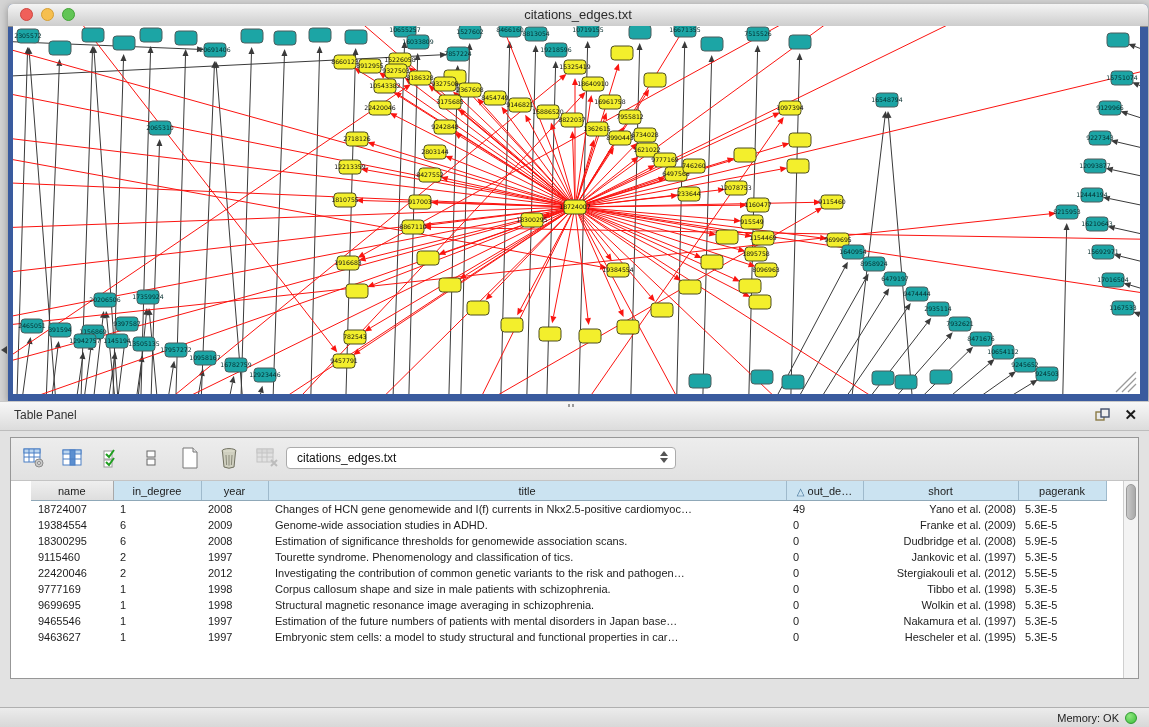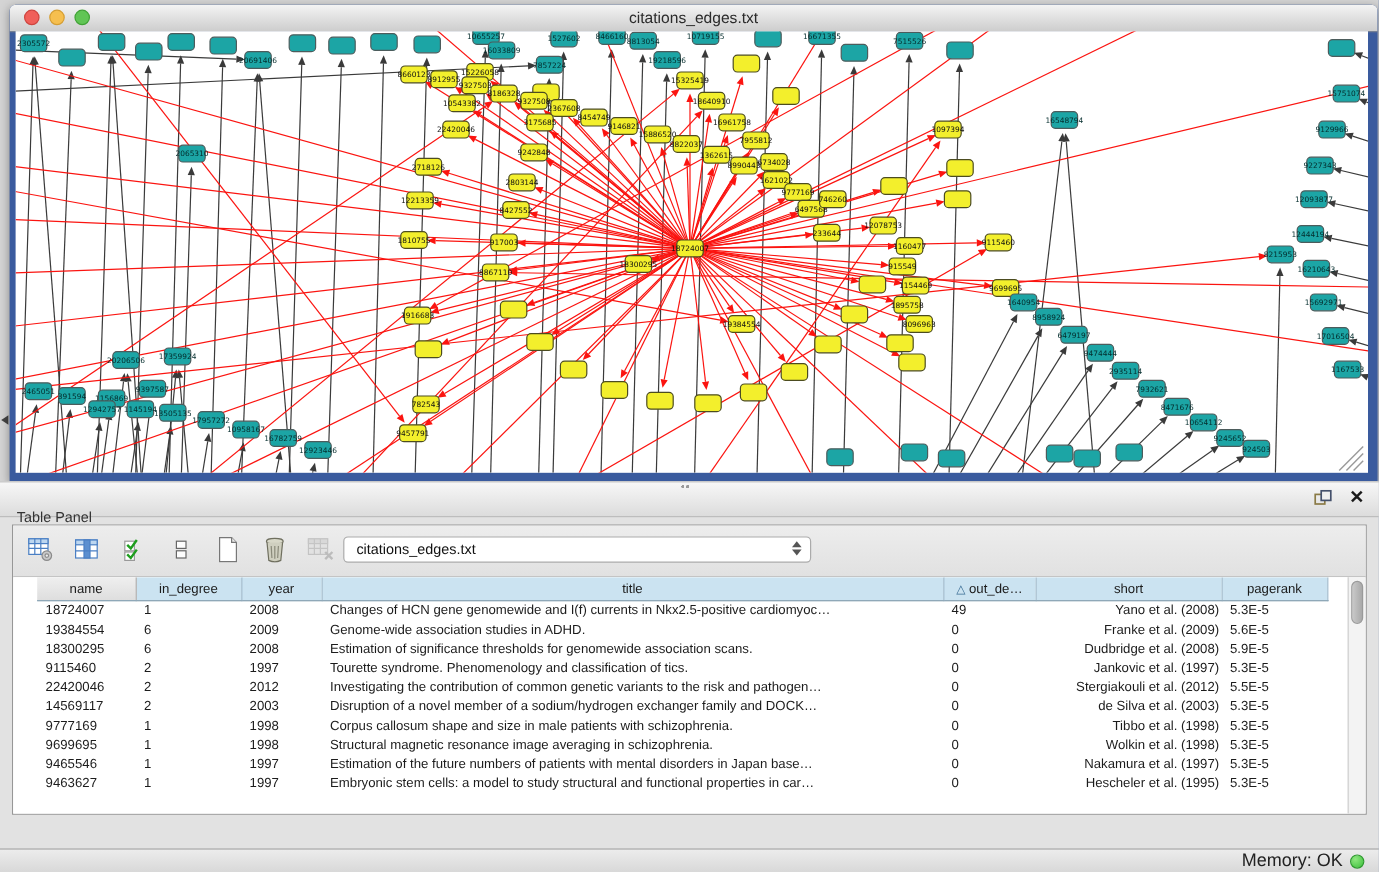--- a/index.html
+++ b/index.html
@@ -26,21 +26,21 @@
   .collapse-arrow{position:absolute;left:1px;top:346px;width:0;height:0;
     border-top:4px solid transparent;border-bottom:4px solid transparent;border-right:6px solid #444;}
 
   
   .table-panel{position:absolute;left:0;top:401px;width:1149px;height:306px;background:#e2e2e2;}
   .panel-titlebar{height:28px;background:linear-gradient(#f7f7f7,#dcdcdc);
     border-top:1px solid #c8c8c8;border-bottom:1px solid #bdbdbd;position:relative;}
   .splitter-dot{position:absolute;left:566px;top:1px;width:10px;height:5px;
     background:radial-gradient(circle at 30% 50%, #9a9a9a 1.2px, transparent 1.4px),
                radial-gradient(circle at 70% 50%, #9a9a9a 1.2px, transparent 1.4px);}
-  .panel-title{position:absolute;left:14px;top:16px;line-height:27px;font-size:12px;color:#333;}
+  .panel-title{position:absolute;left:14px;top:0;line-height:27px;font-size:12px;color:#333;}
   .panel-btns{position:absolute;right:12px;top:5px;display:flex;gap:14px;align-items:center;}
   .float-btn svg{display:block;}
   .close-btn{font-size:15px;font-weight:bold;color:#1a1a1a;line-height:16px;cursor:default;}
 
   .panel-frame{position:absolute;left:10px;top:36px;width:1127px;height:240px;
     border:1px solid #979797;background:#ffffff;box-sizing:content-box;}
   .toolbar{position:absolute;left:0;right:0;top:0;height:42px;
     background:linear-gradient(#ededed,#e1e1e1);border-bottom:1px solid #c4c4c4;}
   .toolbar .tools{position:absolute;left:10px;top:6px;display:flex;gap:13px;align-items:center;}
   .tool-btn{width:26px;height:28px;display:flex;align-items:center;justify-content:center;}
@@ -70,21 +70,21 @@
   .tabs{display:inline-flex;border:1px solid #9f9f9f;border-radius:5px;overflow:hidden;
     background:linear-gradient(#fdfdfd,#ededed);box-shadow:0 1px 0 rgba(255,255,255,.6);}
   .tab{padding:0 16px;height:19px;line-height:19px;font-size:12px;color:#1a1a1a;border-right:1px solid #b5b5b5;}
   .tab:last-child{border-right:none;}
   .tab.active{background:linear-gradient(#8d8d8d,#6f6f6f);color:#f0f0f0;}
 
   
   .statusbar{position:absolute;left:0;top:707px;width:1149px;height:20px;
     background:linear-gradient(#ececec,#d8d8d8);border-top:1px solid #b0b0b0;box-sizing:border-box;}
   .status-right{position:absolute;right:12px;top:0;height:19px;display:flex;align-items:center;gap:6px;}
-  .memory-label{font-size:15px;color:#222;}
+  .memory-label{font-size:11px;color:#222;}
   .memory-dot{width:12px;height:12px;border-radius:50%;background:radial-gradient(circle at 35% 30%,#8fe77f,#3cbf3c);
     border:1px solid #2f9a2f;box-sizing:border-box;}
 </style>
 </head>
 <body>
 
 <div class="collapse-arrow"></div>
 
 <div class="net-window">
   <div class="titlebar">
@@ -1432,29 +1432,20 @@
             <tr>
               <td>22420046</td>
               <td>2</td>
               <td>2012</td>
               <td>Investigating the contribution of common genetic variants to the risk and pathogen…</td>
               <td>0</td>
               <td class="center">Stergiakouli et al. (2012)</td>
               <td>5.5E-5</td>
             </tr>
             <tr>
-              <td>14569117</td>
-              <td>2</td>
-              <td>2003</td>
-              <td>Disruption of a novel member of a sodium/hydrogen exchanger family and DOCK…</td>
-              <td>0</td>
-              <td class="center">de Silva et al. (2003)</td>
-              <td>5.3E-5</td>
-            </tr>
-            <tr>
               <td>9777169</td>
               <td>1</td>
               <td>1998</td>
               <td>Corpus callosum shape and size in male patients with schizophrenia.</td>
               <td>0</td>
               <td class="center">Tibbo et al. (1998)</td>
               <td>5.3E-5</td>
             </tr>
             <tr>
               <td>9699695</td>

